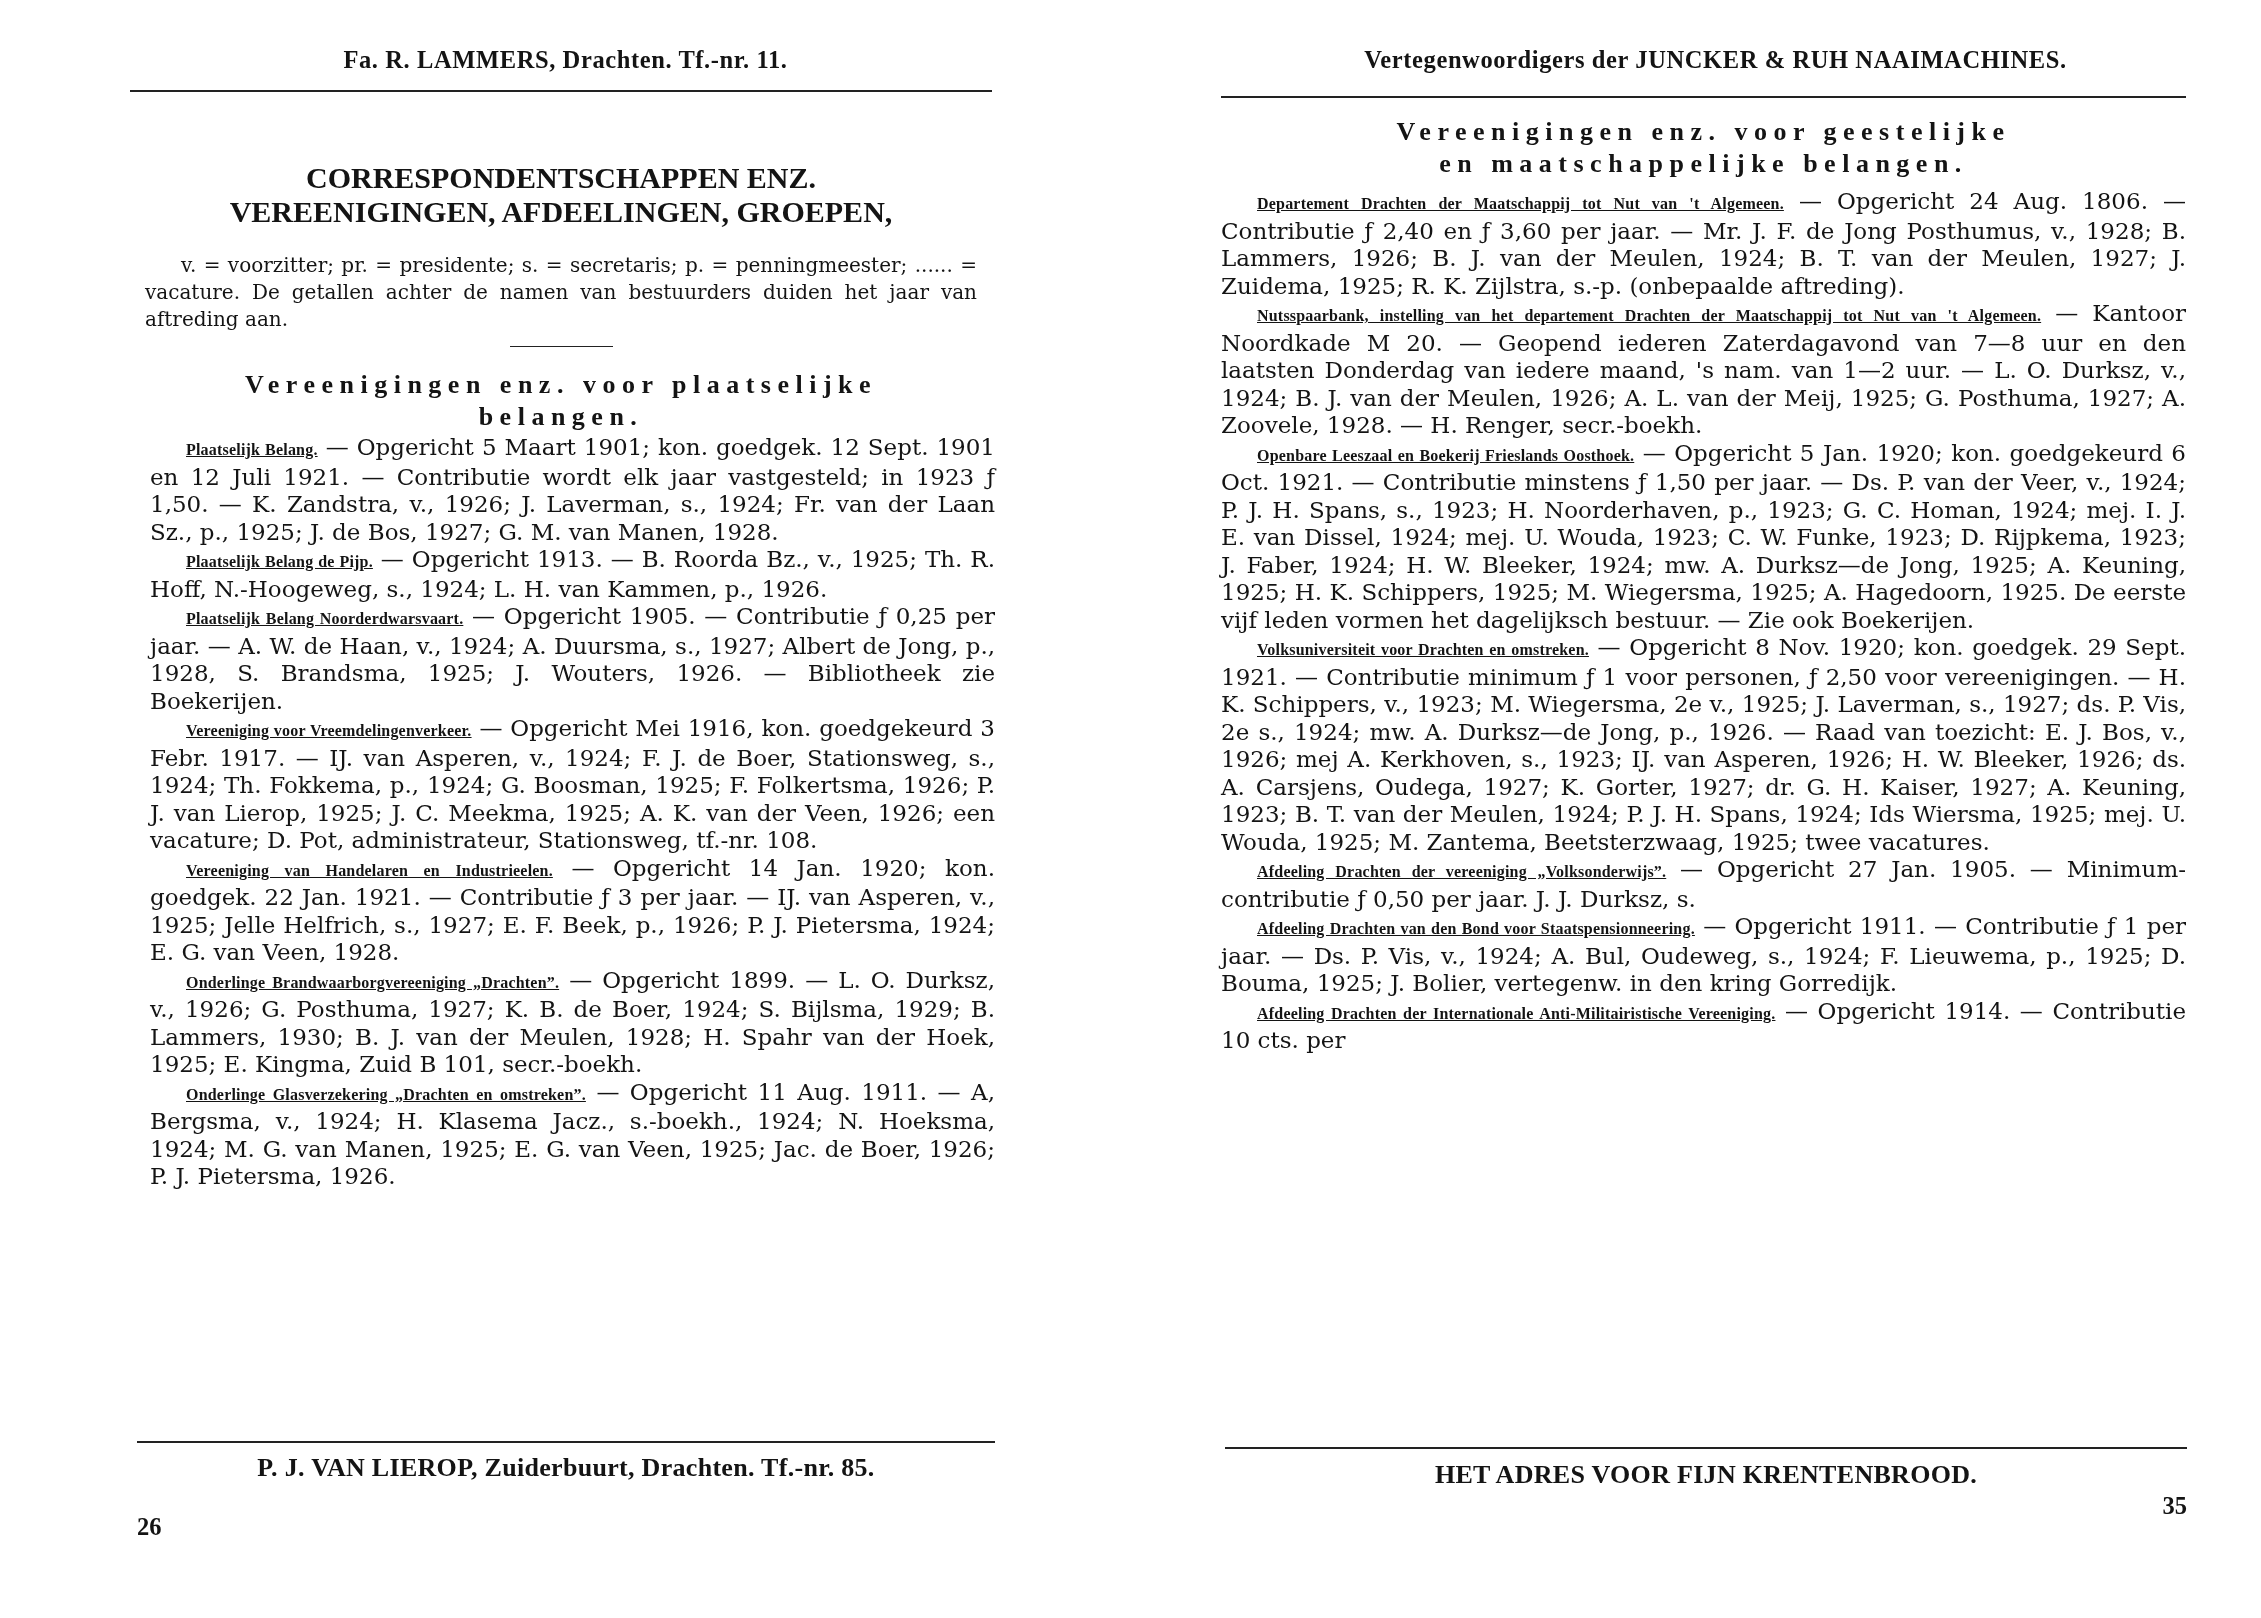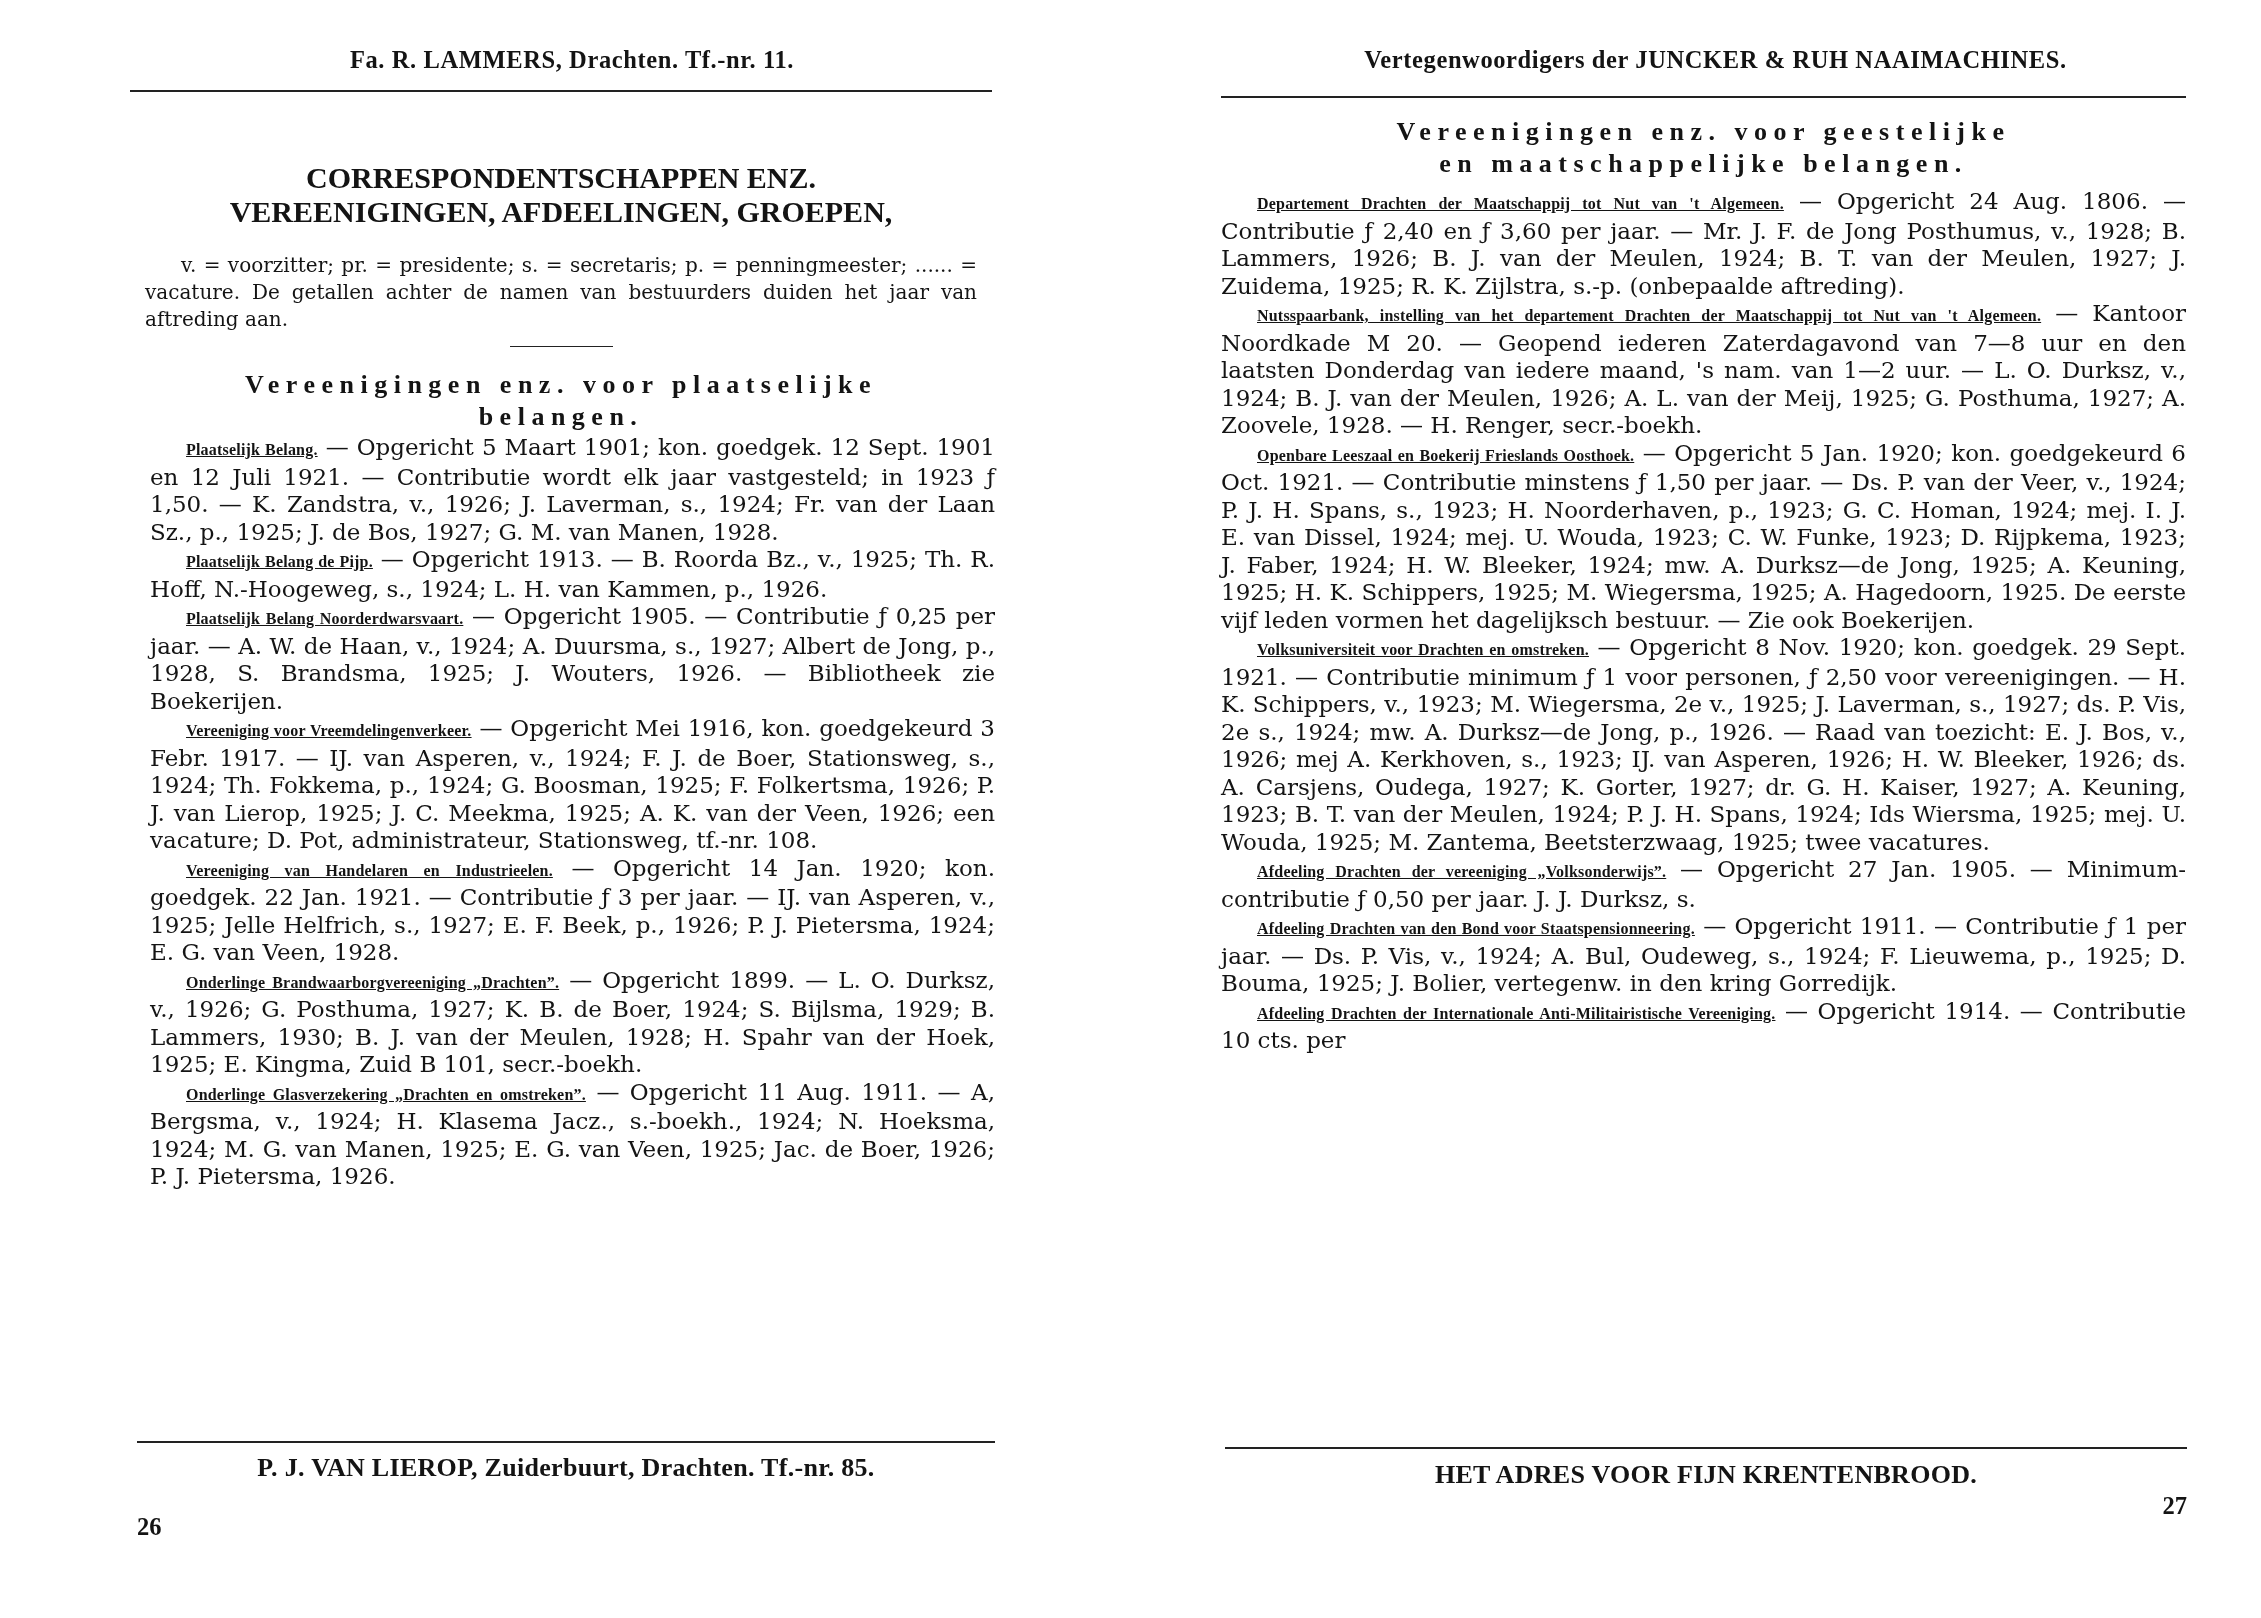--- a/index.html
+++ b/index.html
@@ -6,21 +6,21 @@
   body {
     width: 2261px; height: 1618px;
     background: #ffffff;
     position: relative; overflow: hidden;
     font-family: "DejaVu Serif", "Liberation Serif", serif;
     color: #141414;
   }
   .page {
     position: absolute; top: 0; height: 1618px;
   }
-  #left-page { left: 0; width: 1131px; padding-left: 13px; }
+  #left-page { left: 0; width: 1131px; }
   #right-page { left: 1131px; width: 1131px; }
 
   .running-head {
     position: absolute; left: 0; right: 0; text-align: center;
     font-family: "Liberation Serif", serif;
     font-weight: bold; font-size: 24.5px; letter-spacing: 0.6px;
   }
   .rule {
     position: absolute; height: 0; border-top: 2.6px solid #222;
   }
@@ -108,15 +108,15 @@
       <p class="entry"><b>Nutsspaarbank, instelling van het departement Drachten der Maatschappij tot Nut van 't Algemeen.</b><span> — Kantoor Noordkade M 20. — Geopend iederen Zaterdagavond van 7—8 uur en den laatsten Donderdag van iedere maand, 's nam. van 1—2 uur. — L. O. Durksz, v., 1924; B. J. van der Meulen, 1926; A. L. van der Meij, 1925; G. Posthuma, 1927; A. Zoovele, 1928. — H. Renger, secr.-boekh.</span></p>
       <p class="entry"><b>Openbare Leeszaal en Boekerij Frieslands Oosthoek.</b><span> — Opgericht 5 Jan. 1920; kon. goedgekeurd 6 Oct. 1921. — Contributie minstens ƒ 1,50 per jaar. — Ds. P. van der Veer, v., 1924; P. J. H. Spans, s., 1923; H. Noorderhaven, p., 1923; G. C. Homan, 1924; mej. I. J. E. van Dissel, 1924; mej. U. Wouda, 1923; C. W. Funke, 1923; D. Rijpkema, 1923; J. Faber, 1924; H. W. Bleeker, 1924; mw. A. Durksz—de Jong, 1925; A. Keuning, 1925; H. K. Schippers, 1925; M. Wiegersma, 1925; A. Hagedoorn, 1925. De eerste vijf leden vormen het dagelijksch bestuur. — Zie ook Boekerijen.</span></p>
       <p class="entry"><b>Volksuniversiteit voor Drachten en omstreken.</b><span> — Opgericht 8 Nov. 1920; kon. goedgek. 29 Sept. 1921. — Contributie minimum ƒ 1 voor personen, ƒ 2,50 voor vereenigingen. — H. K. Schippers, v., 1923; M. Wiegersma, 2e v., 1925; J. Laverman, s., 1927; ds. P. Vis, 2e s., 1924; mw. A. Durksz—de Jong, p., 1926. — Raad van toezicht: E. J. Bos, v., 1926; mej A. Kerkhoven, s., 1923; IJ. van Asperen, 1926; H. W. Bleeker, 1926; ds. A. Carsjens, Oudega, 1927; K. Gorter, 1927; dr. G. H. Kaiser, 1927; A. Keuning, 1923; B. T. van der Meulen, 1924; P. J. H. Spans, 1924; Ids Wiersma, 1925; mej. U. Wouda, 1925; M. Zantema, Beetsterzwaag, 1925; twee vacatures.</span></p>
       <p class="entry"><b>Afdeeling Drachten der vereeniging „Volksonderwijs”.</b><span> — Opgericht 27 Jan. 1905. — Minimum-contributie ƒ 0,50 per jaar. J. J. Durksz, s.</span></p>
       <p class="entry"><b>Afdeeling Drachten van den Bond voor Staatspensionneering.</b><span> — Opgericht 1911. — Contributie ƒ 1 per jaar. — Ds. P. Vis, v., 1924; A. Bul, Oudeweg, s., 1924; F. Lieuwema, p., 1925; D. Bouma, 1925; J. Bolier, vertegenw. in den kring Gorredijk.</span></p>
       <p class="entry"><b>Afdeeling Drachten der Internationale Anti-Militairistische Vereeniging.</b><span> — Opgericht 1914. — Contributie 10 cts. per</span></p>
     </div>
 
   <div class="rule" style="top:1447px; left:94px; width:962px;"></div>
   <div class="footer-line" style="top:1460px; left:94px; width:962px;">HET ADRES VOOR FIJN KRENTENBROOD.</div>
-  <div class="page-number" style="top:1492px; right:75px;">27</div>
+  <div class="page-number" style="top:1492px; right:75px;">35</div>
 </div>
 
 
 </body></html>

